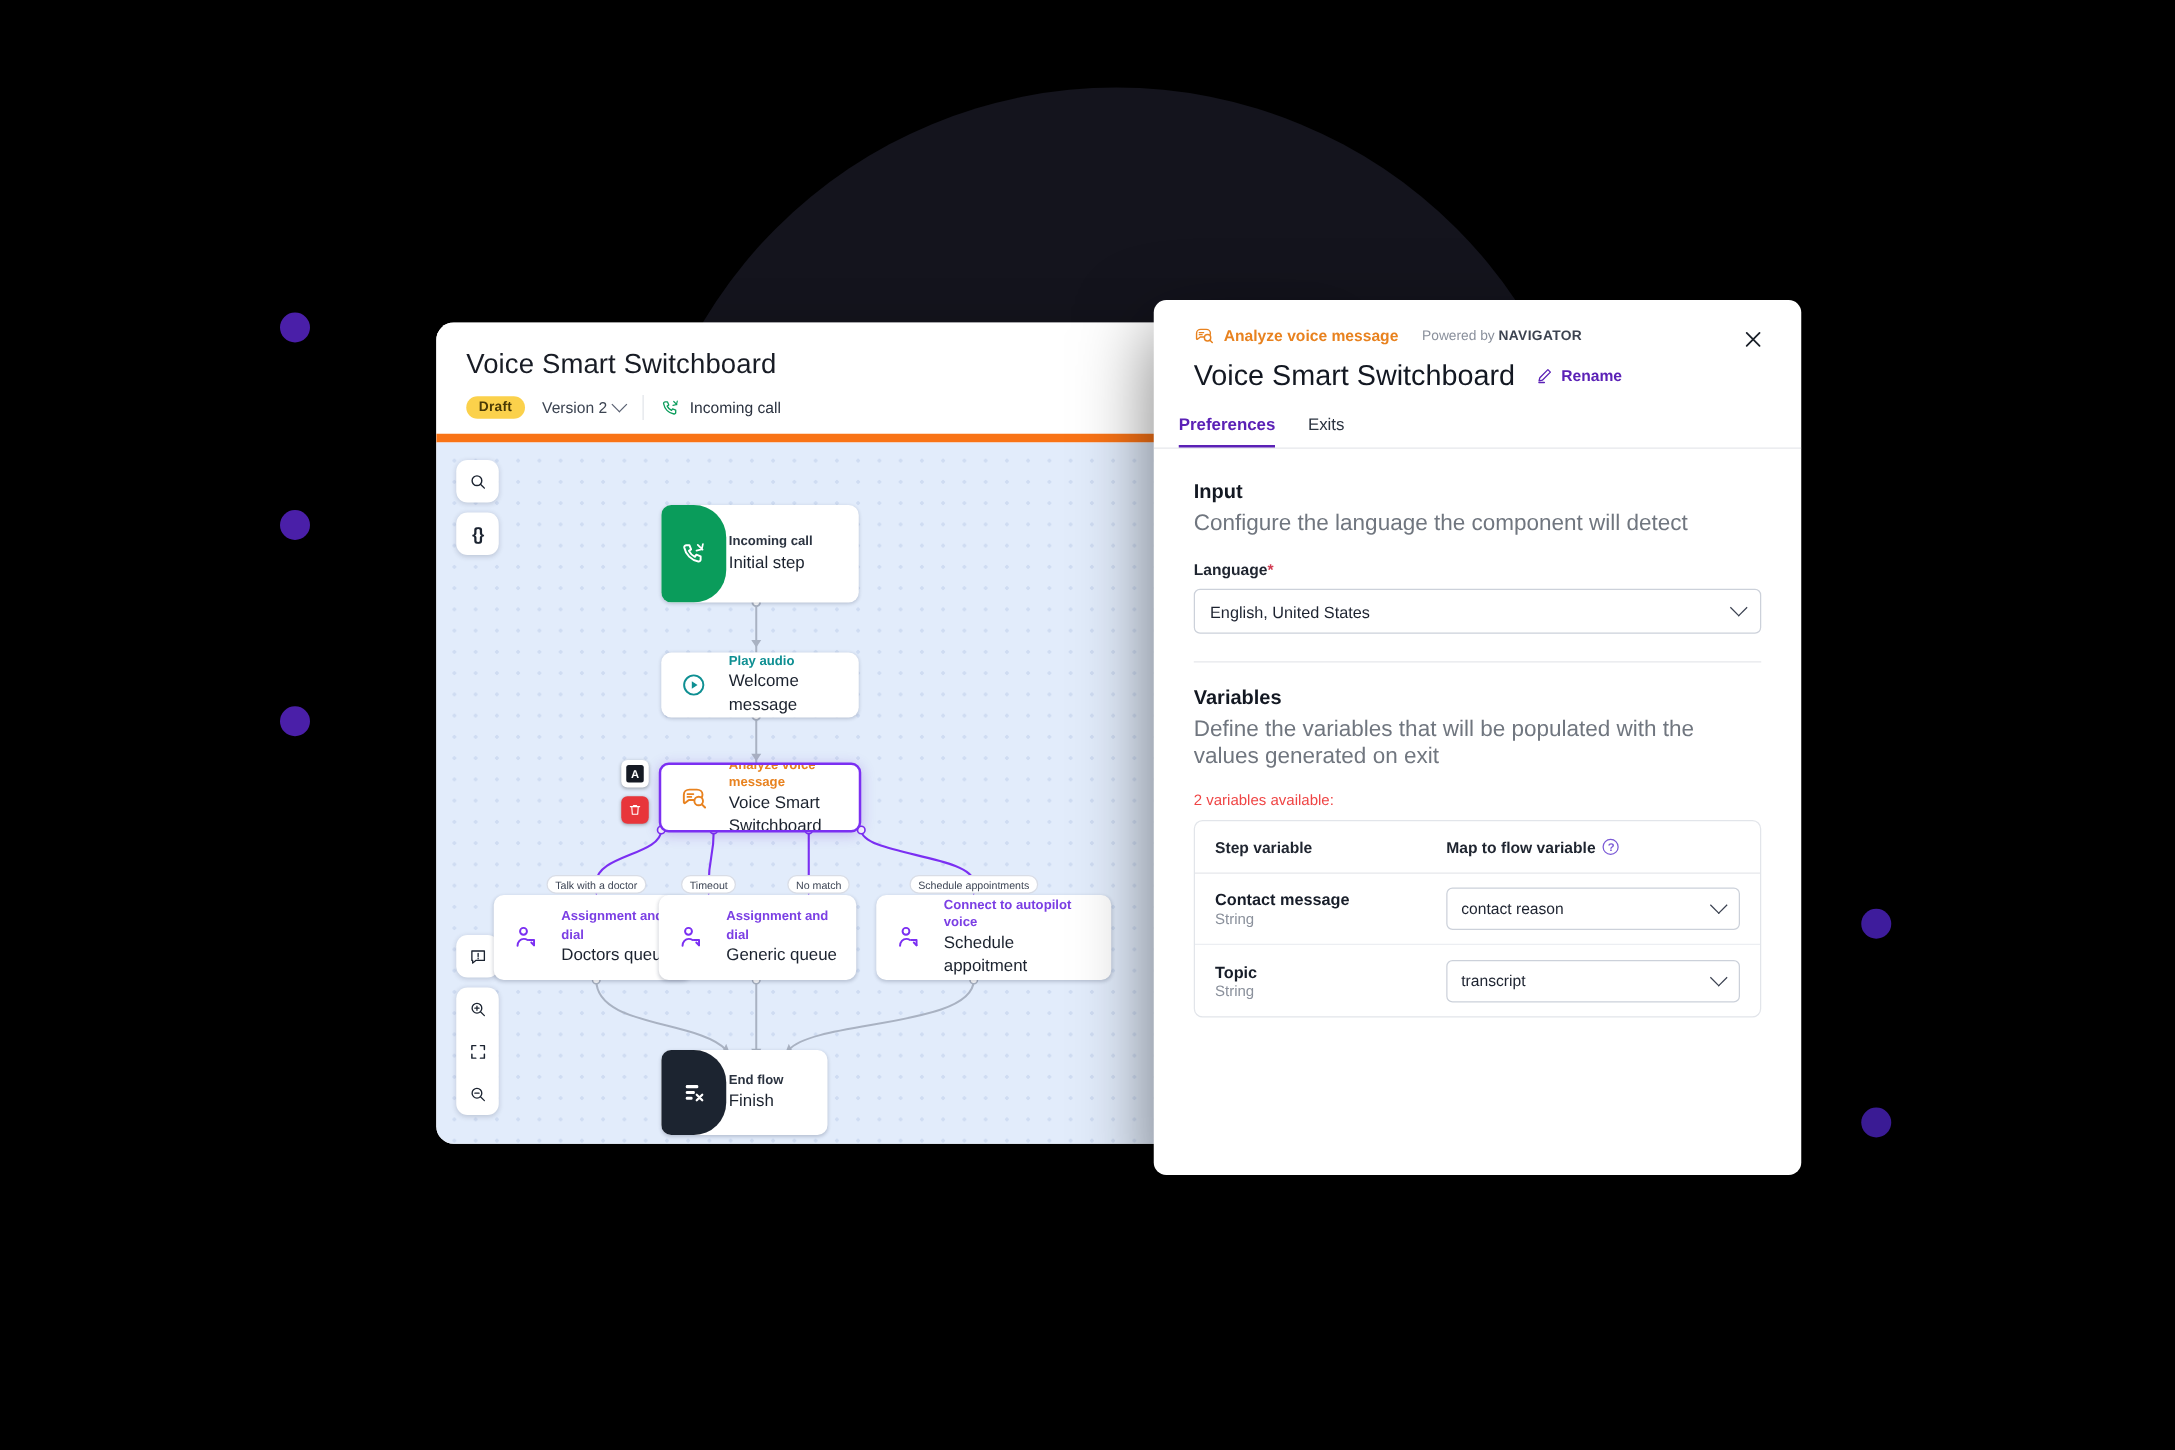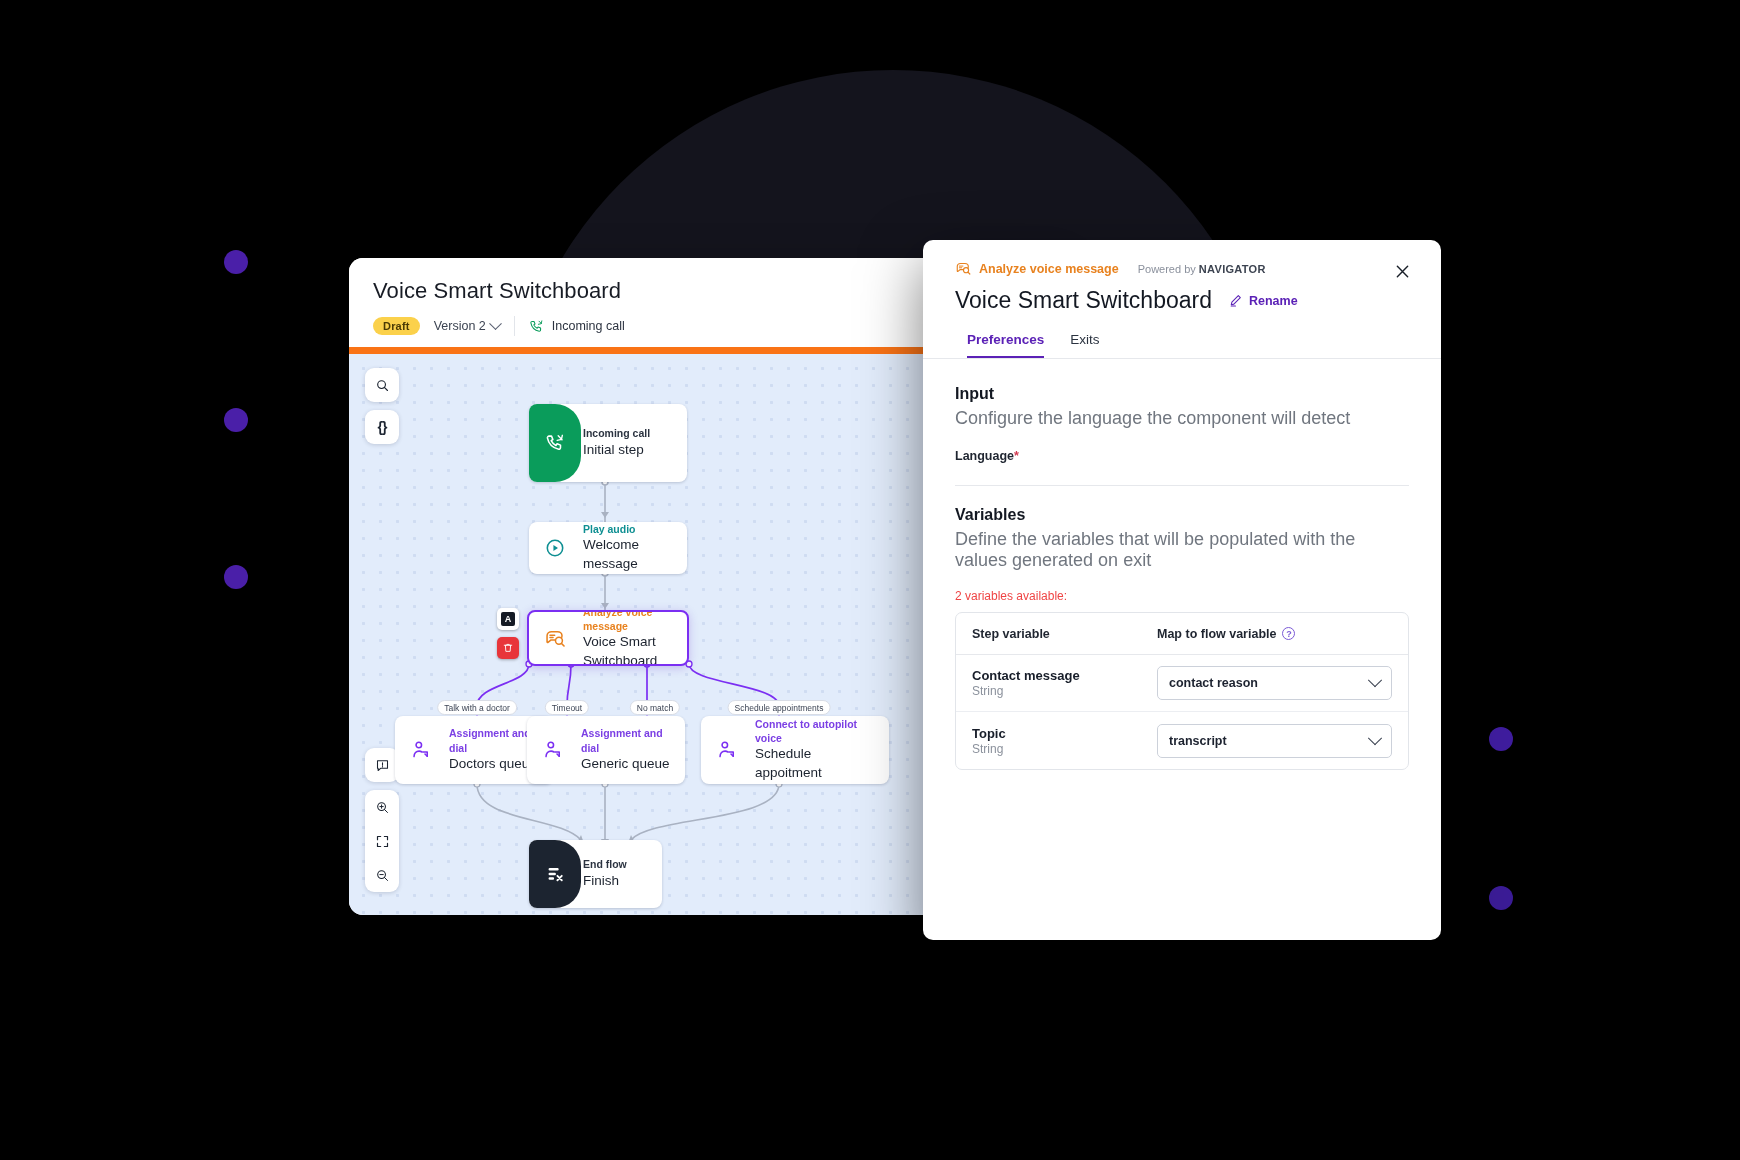--- a/index.html
+++ b/index.html
@@ -160,21 +160,21 @@
   .panel-title { font-size: 23px; color:#131822; font-weight:400; }
   .rename { display:flex; align-items:center; gap:6px; cursor:pointer; }
   .rename-txt { font-size: 12.5px; color:#5b21b6; font-weight:700; }
   .close-x {
     position:absolute; right: 26px; top: 18px;
     width: 26px; height:26px; cursor:pointer;
     display:flex;align-items:center;justify-content:center;
   }
   .tabs {
     display:flex; gap: 26px;
-    padding: 0 44px;
+    padding: 0 20px;
     margin-top: 18px;
     border-bottom: 1px solid #e6e8ec;
   }
   .tab { font-size: 13.5px; padding-bottom: 9px; cursor:pointer; color:#2b3340; }
   .tab.active { color:#5b21b6; font-weight:700; border-bottom: 2.5px solid #5b21b6; }
 
   .panel-body { padding: 20px 32px 0 32px; }
   .sec-title { font-size: 16px; color:#131822; font-weight:700; margin-top: 6px; }
   .sec-desc { font-size: 18px; color:#70767f; margin-top: 5px; }
   .field-label { font-size: 12.5px; color:#1f2530; font-weight:700; margin-top: 20px; }
@@ -210,21 +210,21 @@
   .vrow.body { height: 57px; border-bottom: 1px solid #eceef2; }
   .vrow.body:last-child { border-bottom: none; }
   .vcol-a { width: 185px; }
   .vcol-b { flex: 1; }
   .th { font-size: 12.5px; color:#1f2530; font-weight:700; display:flex; align-items:center; gap:6px; }
   .vname { font-size: 13px; color:#171d29; font-weight:700; }
   .vtype { font-size: 12px; color:#8b919c; margin-top: 1px; }
   .vsel {
     height: 34px; border:1px solid #ccd1da; border-radius:5px;
     display:flex; align-items:center; justify-content:space-between;
-    padding: 0 11px; font-size:12.5px; color:#1d2330; cursor:pointer; background:#fff;font-weight:bold;
+    padding: 0 11px; font-size:12.5px; color:#1d2330; cursor:pointer; background:#fff;
   }
   .help-ico { width:13px; height:13px; border:1.3px solid #7b5ad6; border-radius:50%; color:#7b5ad6; font-size:9px; display:flex;align-items:center;justify-content:center; font-weight:700;}
 </style>
 </head>
 <body>
 
 <div class="stage">
 
   <div class="backdrop-circle"></div>
   <div class="dot d1"></div>
@@ -506,20 +506,24 @@
     </div>
 
     <div class="panel-body">
 
       <div class="sec-title">Input</div>
       <div class="sec-desc">Configure the language the component will detect</div>
 
       <div class="field-label">
         <span>Language</span><span class="req">*</span>
       </div>
+      <div class="select">
+        <span>English, United States</span>
+        <span class="chev"></span>
+      </div>
 
       <div class="divider"></div>
 
       <div class="sec-title" style="margin-top:20px;">Variables</div>
       <div class="sec-desc">Define the variables that will be populated with the values generated on exit</div>
 
       <div class="count-txt">2 variables available:</div>
 
       <div class="vtable">
         <div class="vrow head">

